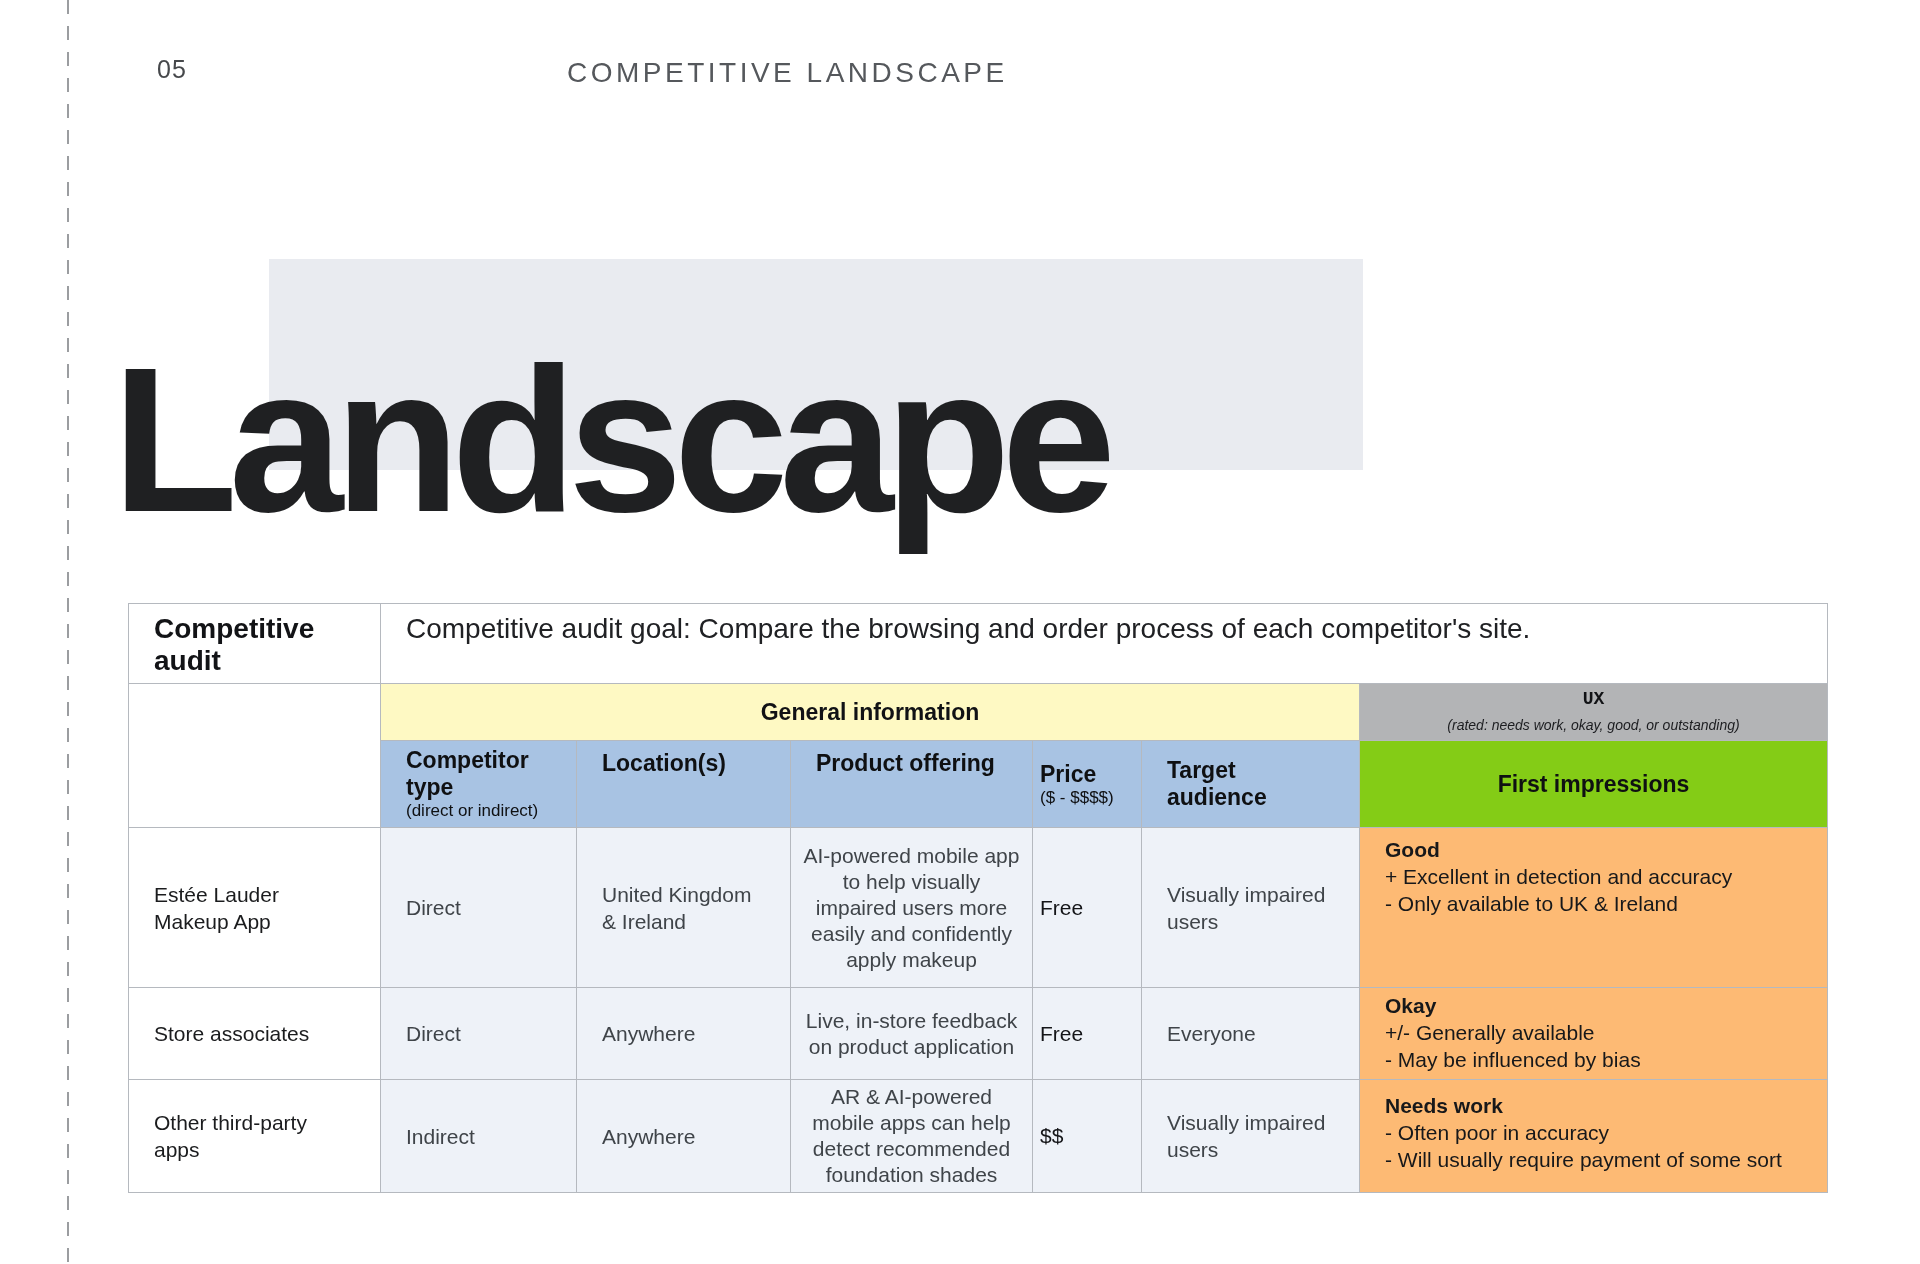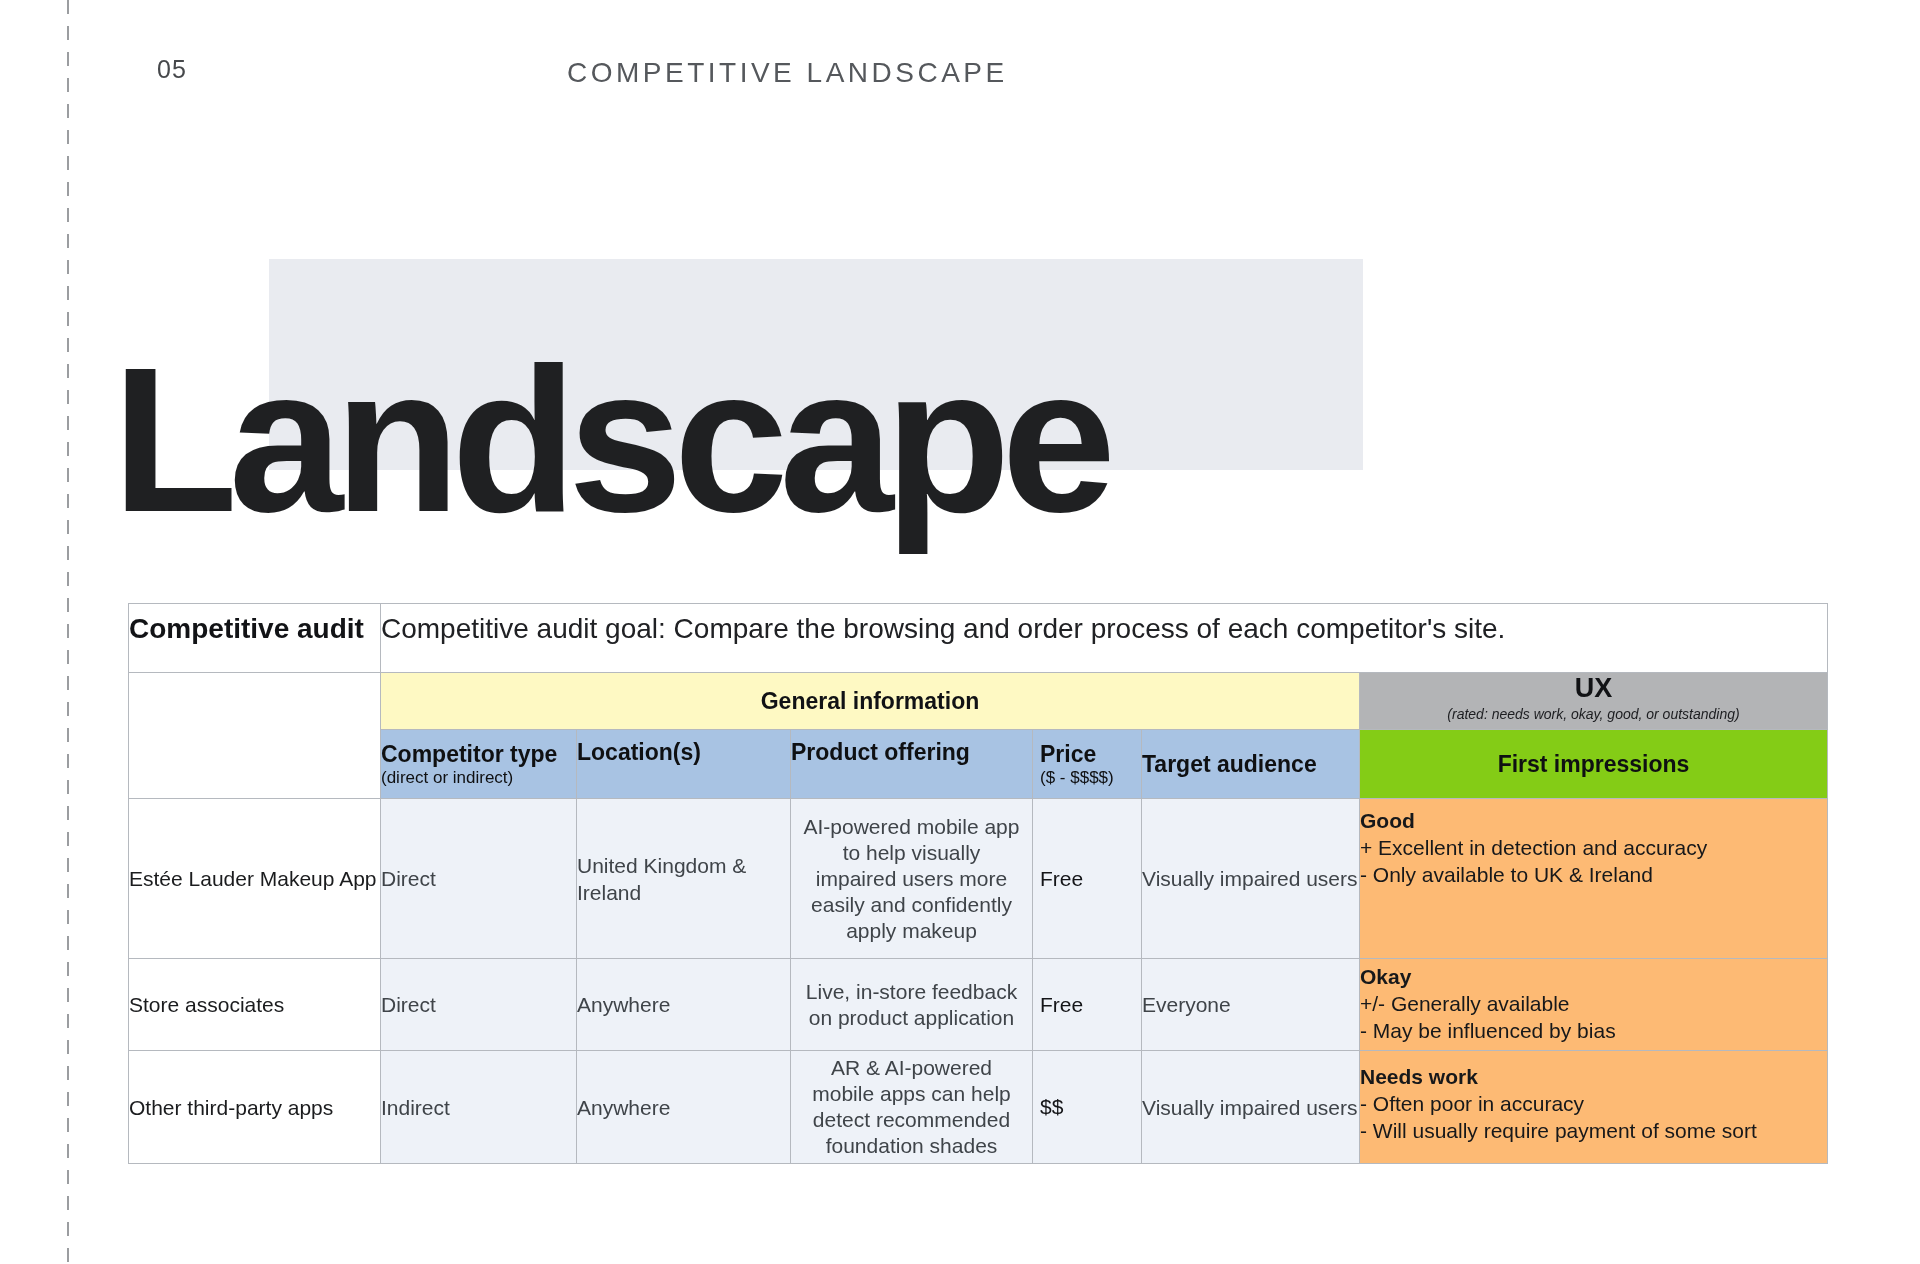--- a/index.html
+++ b/index.html
@@ -22,28 +22,28 @@
   }
   .big-title{
     position:absolute;left:112px;top:175px;font-size:206px;font-weight:bold;
     line-height:177px;letter-spacing:-9px;color:#1f2022;white-space:nowrap;
   }
   .audit-table{
     position:absolute;left:128px;top:603px;border-collapse:collapse;table-layout:fixed;
     font-size:21px;
   }
   .audit-table td{
-    border:1.5px solid #b5b9bf;box-sizing:border-box;padding:6px 0;overflow:hidden;
+    border:1.5px solid #b5b9bf;box-sizing:border-box;padding:6px 25px;overflow:hidden;
   }
   td.cell-audit-label{background:#ffffff;font-weight:bold;font-size:28px;vertical-align:top;padding-top:9px;color:#121316;}
   td.cell-goal{background:#ffffff;font-size:28px;vertical-align:top;padding-top:9px;color:#202124;}
   td.cell-empty{background:#ffffff;}
   td.hdr-general{background:#fef9c3;font-weight:bold;font-size:23px;text-align:center;vertical-align:middle;color:#111215;}
   td.hdr-ux{background:#b3b4b6;text-align:center;vertical-align:middle;padding:2px 8px;color:#111215;}
-  .ux-title{font-weight:bold;font-size:27px;line-height:27px;}
+  .ux-title{font-weight:bold;font-size:18px;line-height:27px;font-family:Liberation Mono, monospace;}
   .ux-sub{font-style:italic;font-size:14px;line-height:25px;color:#1c1d20;}
   td.hdr-blue{background:#a8c3e3;vertical-align:middle;color:#0f1012;}
   .col-label{font-weight:bold;font-size:23px;line-height:27px;}
   .col-sub{font-size:17px;line-height:20px;font-weight:normal;}
   td.hdr-gold{background:#84cc16;font-weight:bold;font-size:23px;text-align:center;vertical-align:middle;color:#0f1012;}
   td.cell-name{background:#ffffff;vertical-align:middle;color:#1b1c1e;line-height:27px;}
   td.cell-body{background:#eef2f8;vertical-align:middle;color:#3f4449;line-height:27px;}
   td.cell-offering{background:#eef2f8;vertical-align:middle;color:#3f4449;line-height:26px;padding:4px 9px;text-align:center;}
   td.cell-price{background:#eef2f8;vertical-align:middle;color:#141518;padding:6px 7px;}
   td.cell-imp{background:#fdba74;vertical-align:top;color:#17181a;line-height:27px;padding-top:8px;}

